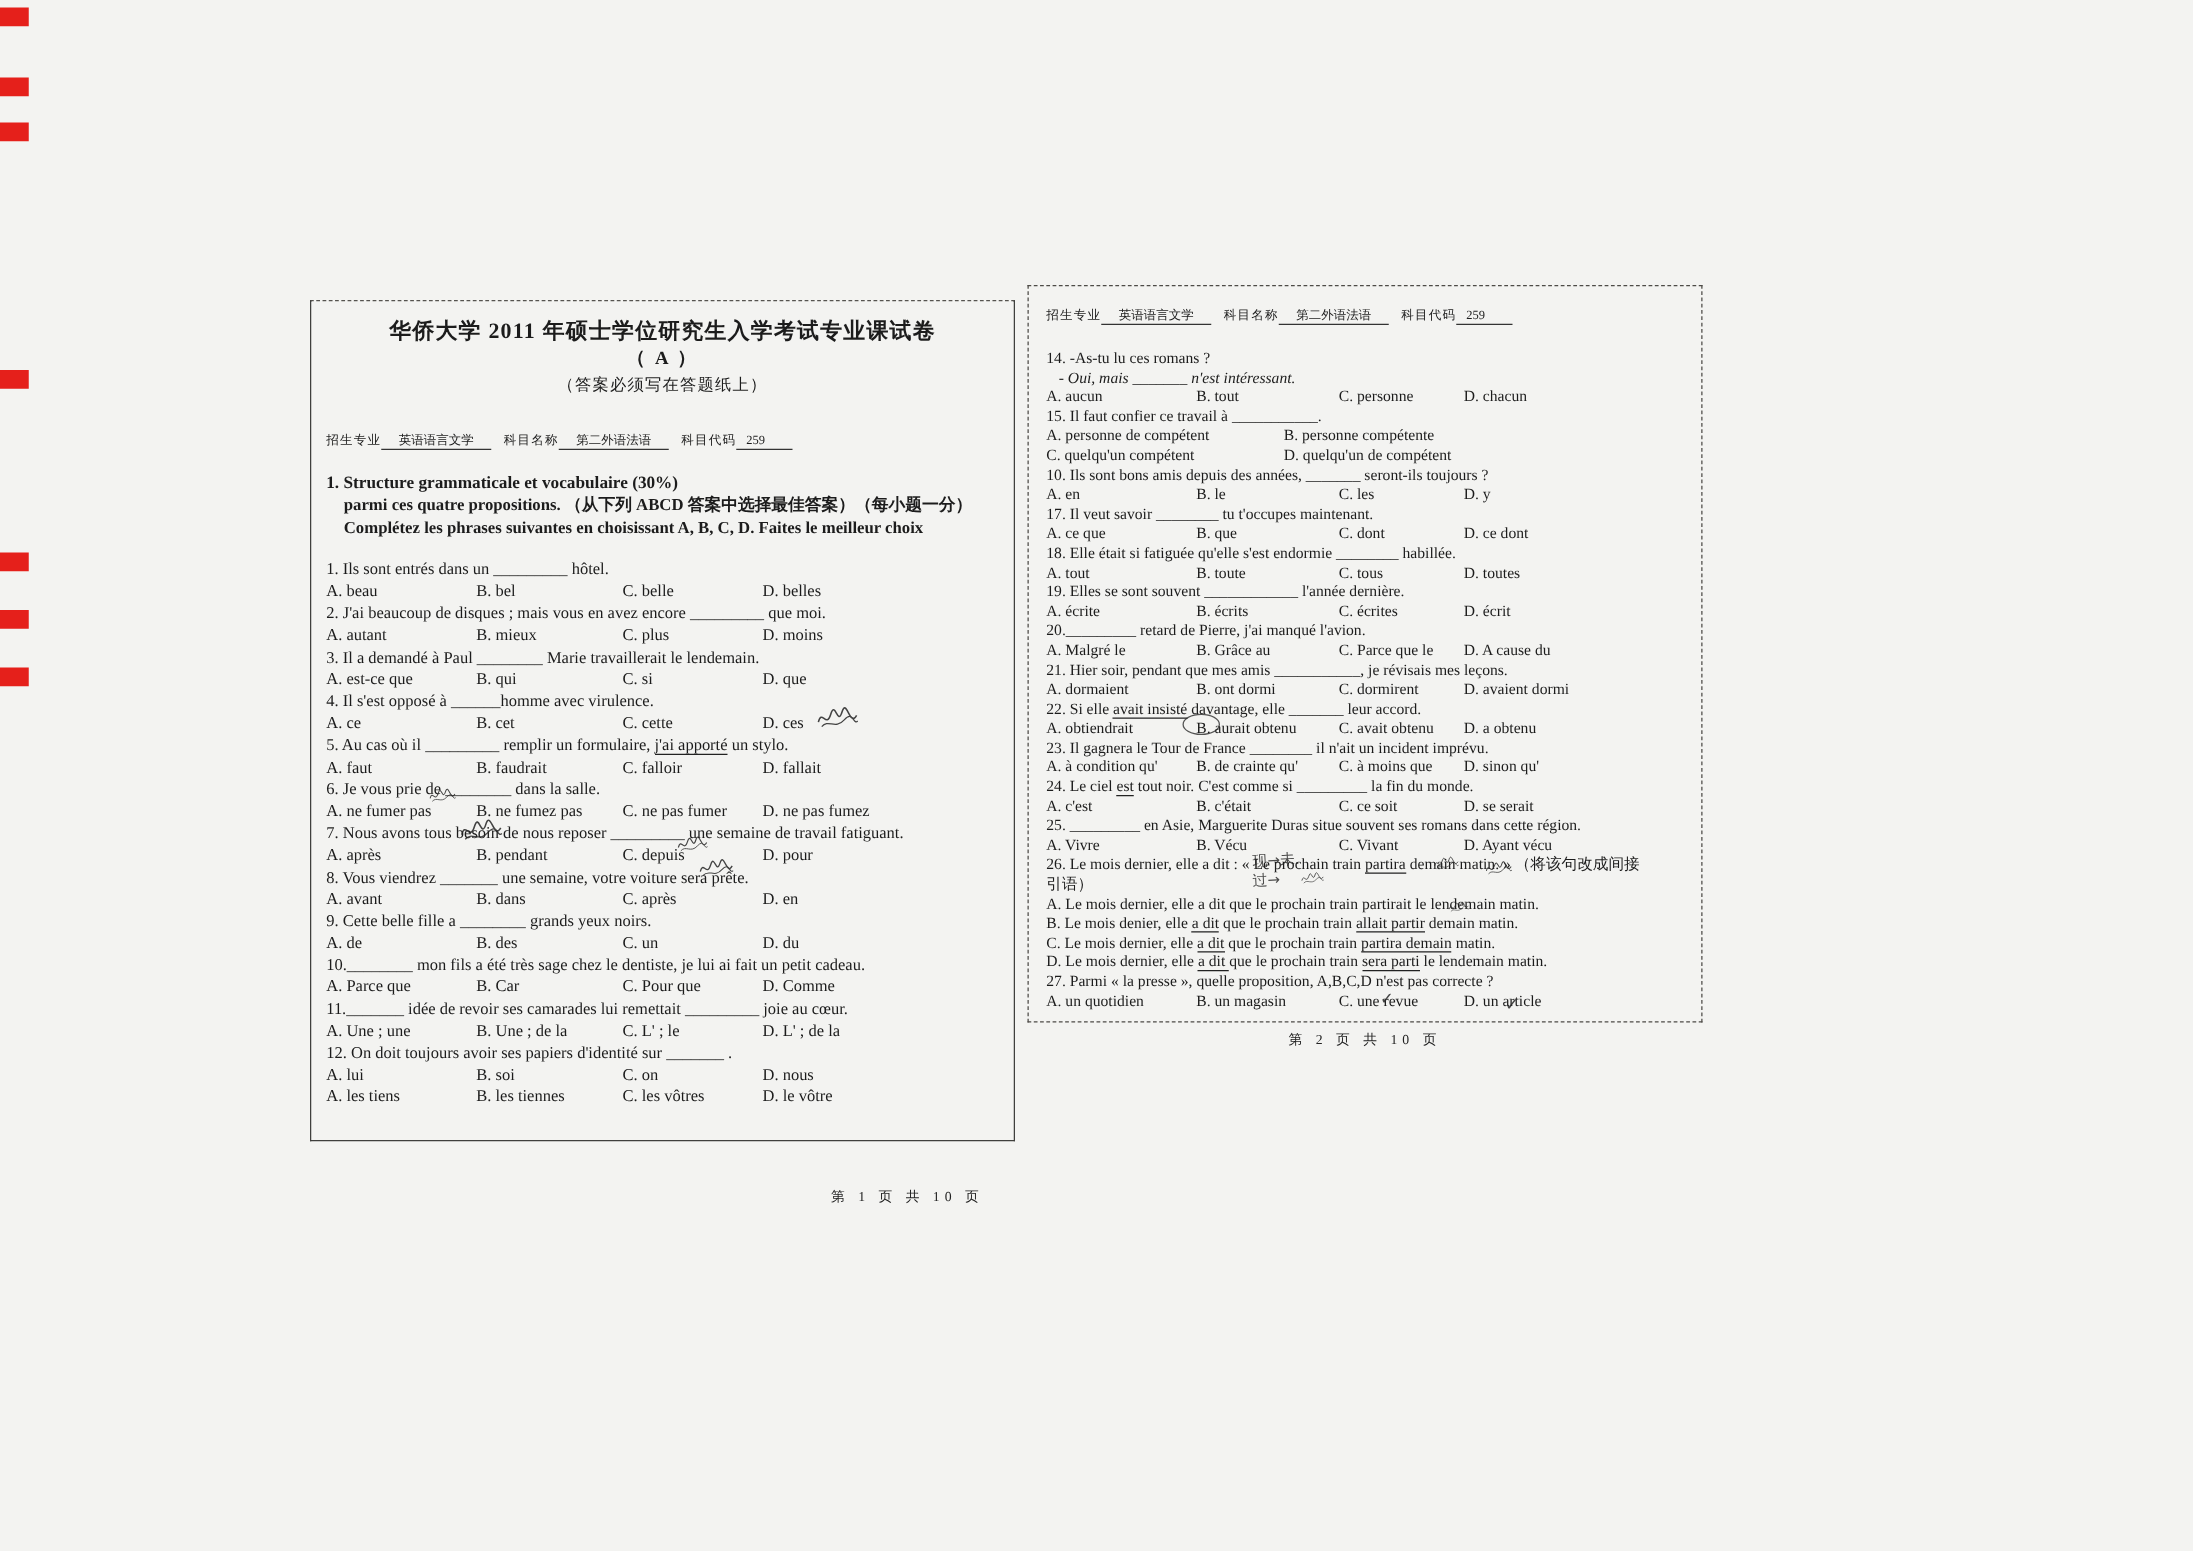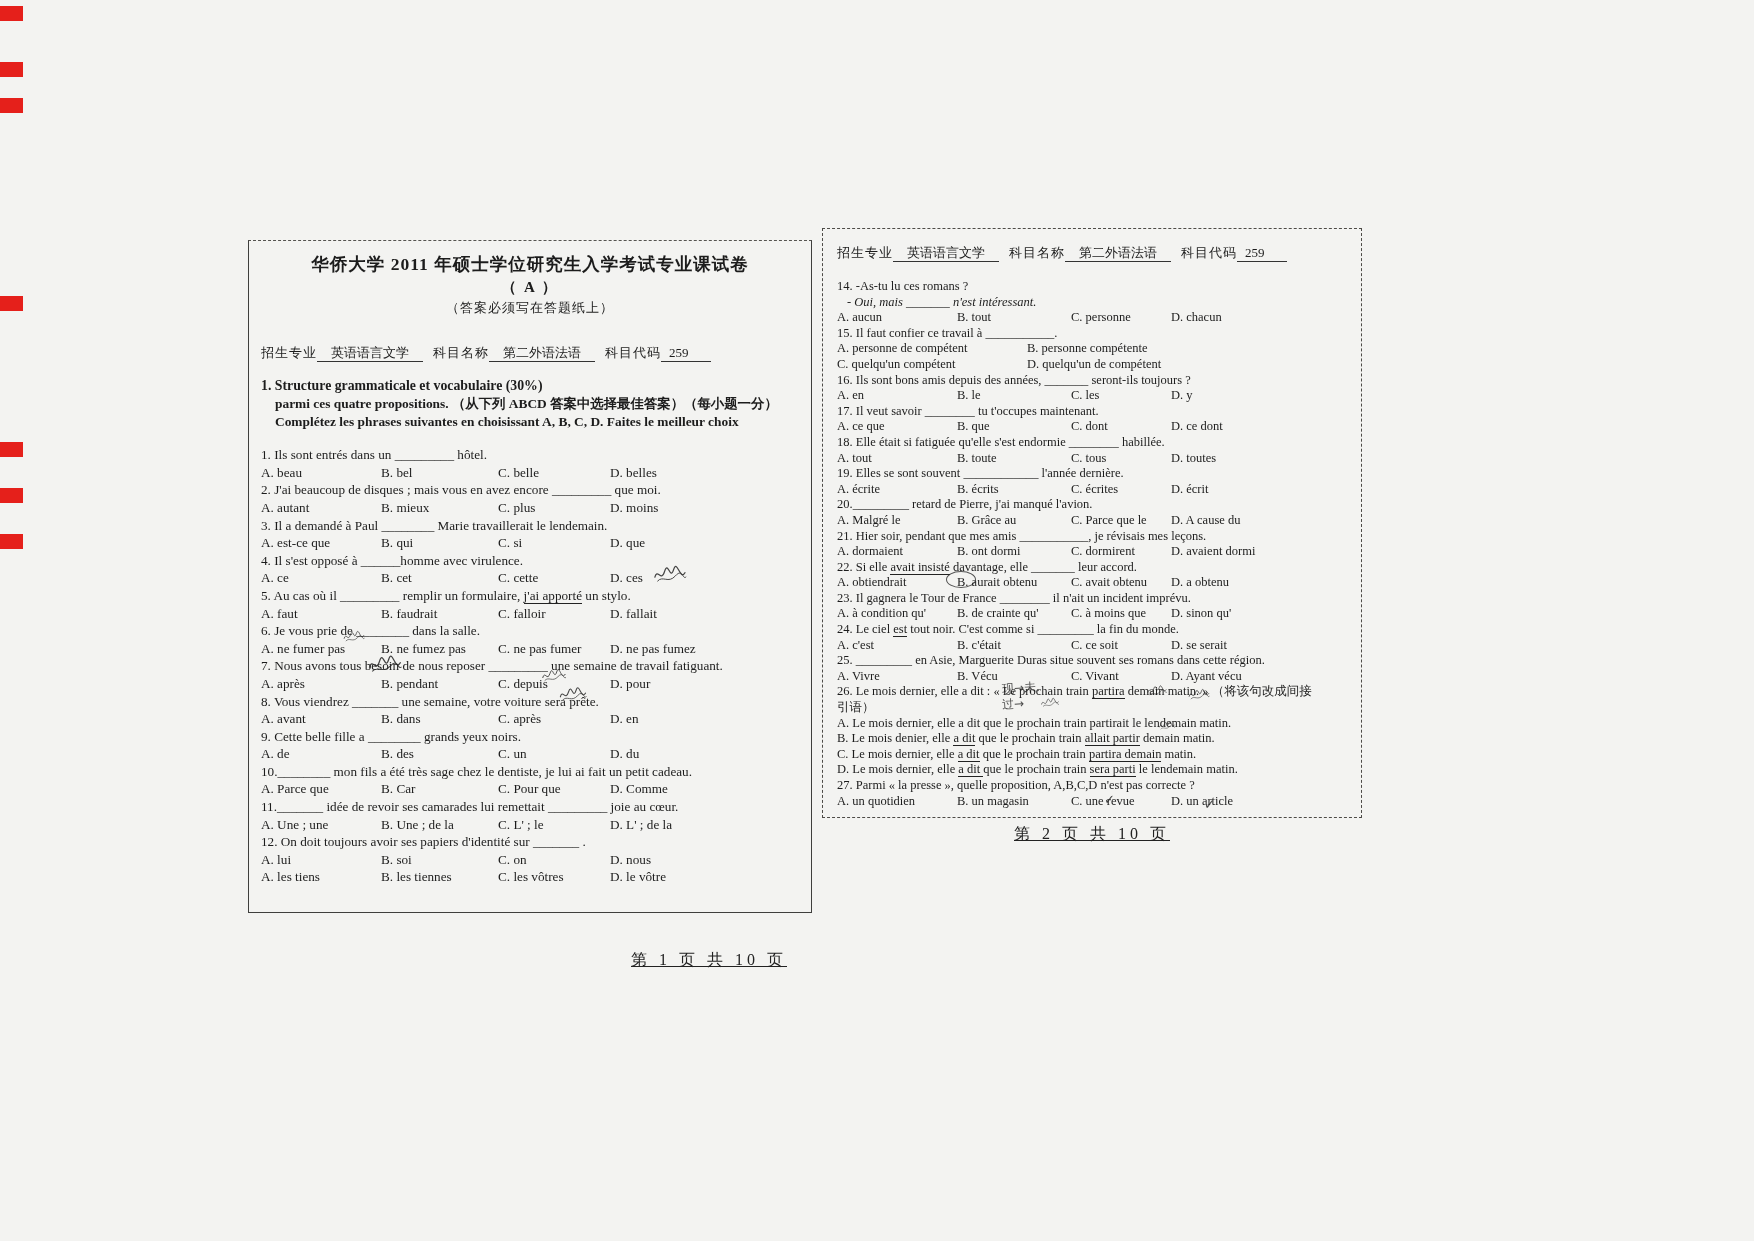--- a/index.html
+++ b/index.html
@@ -13,39 +13,39 @@
   
   .red-mark{position:absolute;left:0;width:23px;height:15px;background:#e5201b;}
   
   .page{position:absolute;background:transparent;}
   .page1{left:248px;top:240px;width:564px;height:673px;border:1px solid #3f3f3d;border-top:1px dashed #55534f;padding:10px 12px;box-sizing:border-box;}
   .page2{left:822px;top:228px;width:540px;height:590px;border:1px dashed #4d4b47;padding:14px 14px;box-sizing:border-box;}
   .t-center{text-align:center;}
   .p1-title1{font-size:17.5px;font-weight:bold;letter-spacing:1px;line-height:22px;margin-top:2px;}
   .p1-title2{font-size:15px;font-weight:bold;line-height:20px;margin-top:2px;letter-spacing:2px;}
   .p1-sub{font-size:13px;line-height:18px;margin-top:2px;letter-spacing:1px;}
-  .meta{font-size:13px;line-height:20px;white-space:nowrap;}
+  .meta{font-size:10px;line-height:20px;white-space:nowrap;}
   .p1 .meta{margin-top:26px;}
   .meta .lbl{letter-spacing:1px;}
   .meta .val{border-bottom:1px solid #333;padding:0 14px 1px 14px;margin-right:10px;}
   .meta .val.last{padding:0 22px 1px 8px;margin-right:0;}
   .section-h{font-size:13.8px;font-weight:bold;margin-top:14px;line-height:18px;}
   .instr{font-size:13.4px;font-weight:bold;line-height:17.6px;padding-left:14px;white-space:nowrap;}
   .qlines{margin-top:16px;}
   .page1 .qlines .line{font-size:13.2px;line-height:17.6px;white-space:nowrap;}
   .page2 .qlines{margin-top:16px;}
   .page2 .qlines .line{font-size:12.5px;line-height:15.6px;white-space:nowrap;}
   .line.opts{display:grid;}
   .page1 .line.opts{grid-template-columns:120px 117px 112px auto;}
   .page2 .line.opts{grid-template-columns:120px 114px 100px auto;}
   .page2 .line.opts2{display:grid;grid-template-columns:190px auto;}
   .line.ind{padding-left:10px;font-style:italic;}
   .cell{white-space:nowrap;}
   .ul{border-bottom:1px solid #222;}
-  .footer{position:absolute;font-size:16px;letter-spacing:4px;color:#222;text-decoration:underline;}
+  .footer{position:absolute;font-size:11px;letter-spacing:4px;color:#222;}
   .f1{left:248px;width:539px;text-align:right;top:950px;}
   .f2{left:822px;width:540px;text-align:center;top:824px;}
   
   .ann{position:absolute;pointer-events:none;}
   .ann.scrib svg{display:block;opacity:.85;}
   .ann.circle{border:1.6px solid #2b2b2b;border-radius:50%;opacity:.8;}
   .ann.hw{font-family:"DejaVu Sans",sans-serif;font-size:12px;color:#222;opacity:.8;transform:rotate(-3deg);white-space:nowrap;}
   .ann.check{font-family:"DejaVu Sans",sans-serif;font-size:13px;color:#2a2a2a;opacity:.85;}
 </style>
 </head>
@@ -183,21 +183,21 @@
         </div>
         <div class="line stem">15. Il faut confier ce travail à ___________.</div>
         <div class="line opts2">
           <span class="cell">A. personne de compétent</span>
           <span class="cell">B. personne compétente</span>
         </div>
         <div class="line opts2">
           <span class="cell">C. quelqu'un compétent</span>
           <span class="cell">D. quelqu'un de compétent</span>
         </div>
-        <div class="line stem">16. Ils sont bons amis depuis des années, _______ seront-ils toujours ?</div>
+        <div class="line stem">10. Ils sont bons amis depuis des années, _______ seront-ils toujours ?</div>
         <div class="line opts">
           <span class="cell">A. en</span>
           <span class="cell">B. le</span>
           <span class="cell">C. les</span>
           <span class="cell">D. y</span>
         </div>
         <div class="line stem">17. Il veut savoir ________ tu t'occupes maintenant.</div>
         <div class="line opts">
           <span class="cell">A. ce que</span>
           <span class="cell">B. que</span>

